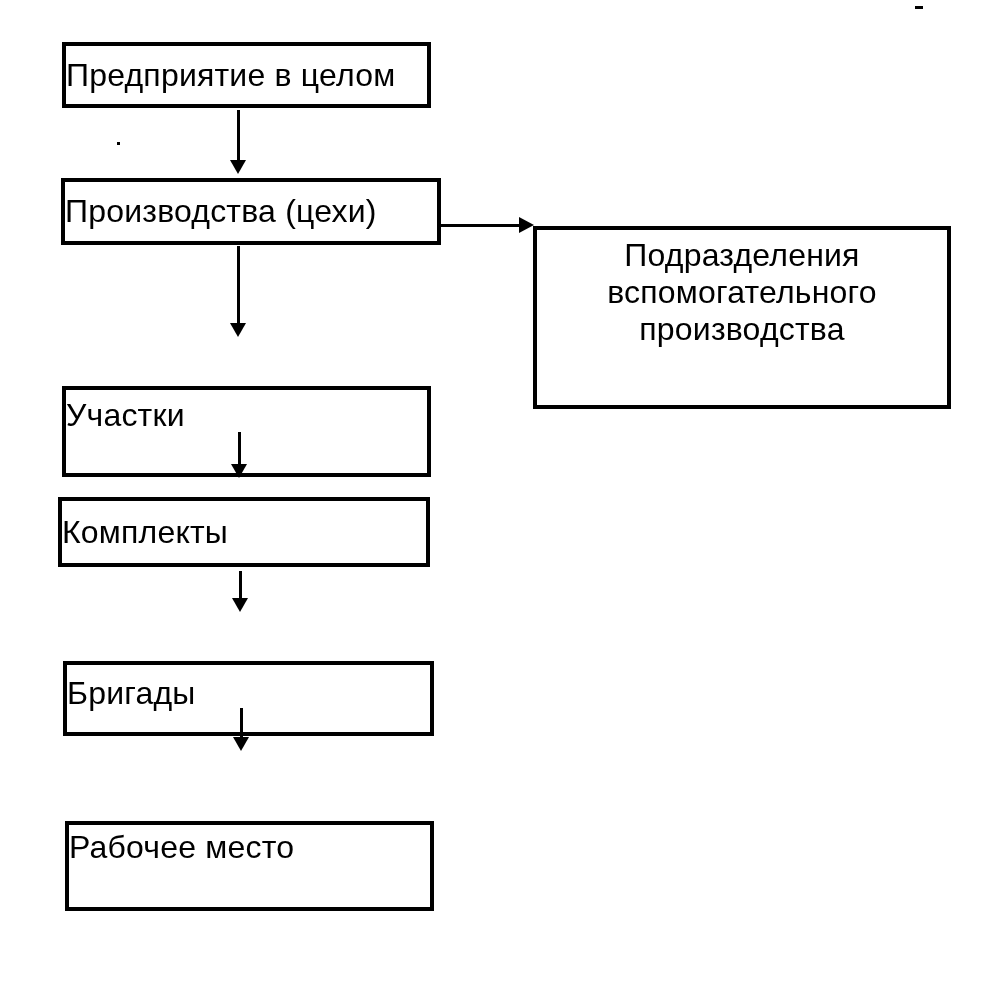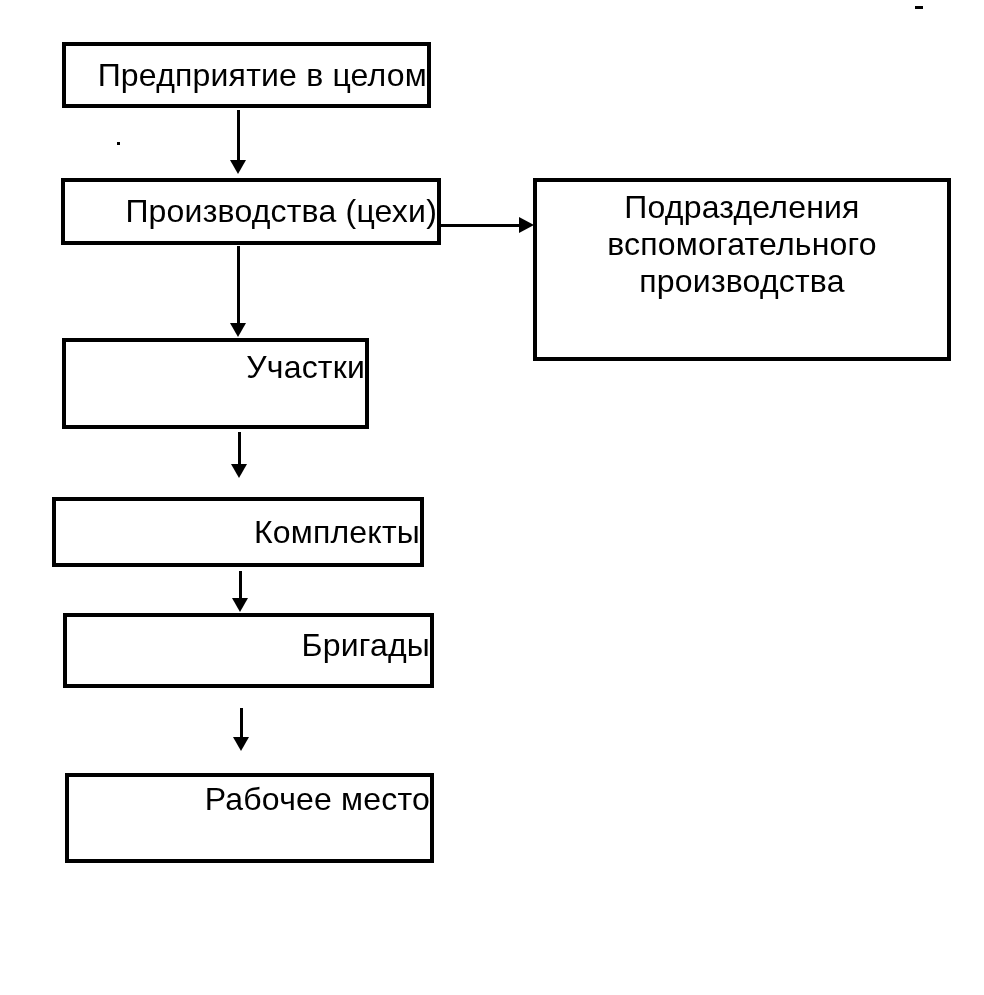--- a/index.html
+++ b/index.html
@@ -19,34 +19,35 @@
     font-family: "Liberation Sans", "DejaVu Sans", sans-serif;
     color: var(--ink);
     overflow: hidden;
   }
   .node {
     position: absolute;
     box-sizing: border-box;
     border: 4px solid var(--ink);
     display: flex;
     align-items: center;
-    justify-content: flex-end;
+    justify-content: flex-start;
     text-align: center;
     font-size: 32px;
     line-height: 37px;
     letter-spacing: 0.2px;
   }
   .node.top {
     align-items: flex-start;
+    margin-top: 48px;
   }
   .n-enterprise  { left: 62px;  top: 42px;  width: 369px; height: 66px; }
   .n-productions { left: 46px;  top: 178px; width: 380px; height: 67px; margin-left: 15px; }
   .n-auxiliary   { left: 533px; top: 178px; width: 418px; height: 183px; padding-top: 7px; }
-  .n-sections    { left: 62px;  top: 338px; width: 307px; height: 91px;  padding-top: 7px; }
-  .n-kits        { left: 52px;  top: 497px; width: 372px; height: 70px; }
+  .n-sections    { left: 62px;  top: 338px; width: 369px; height: 91px;  padding-top: 7px; }
+  .n-kits        { left: 58px;  top: 497px; width: 372px; height: 70px; }
   .n-brigades    { left: 63px;  top: 613px; width: 371px; height: 75px;  padding-top: 10px; }
   .n-workplace   { left: 65px;  top: 773px; width: 369px; height: 90px;  padding-top: 4px; }
 
   
   .varrow { position: absolute; width: 17px; }
   .varrow .shaft {
     position: absolute;
     left: 7px; top: 0; bottom: 11px;
     width: 3px;
     background: var(--ink);

